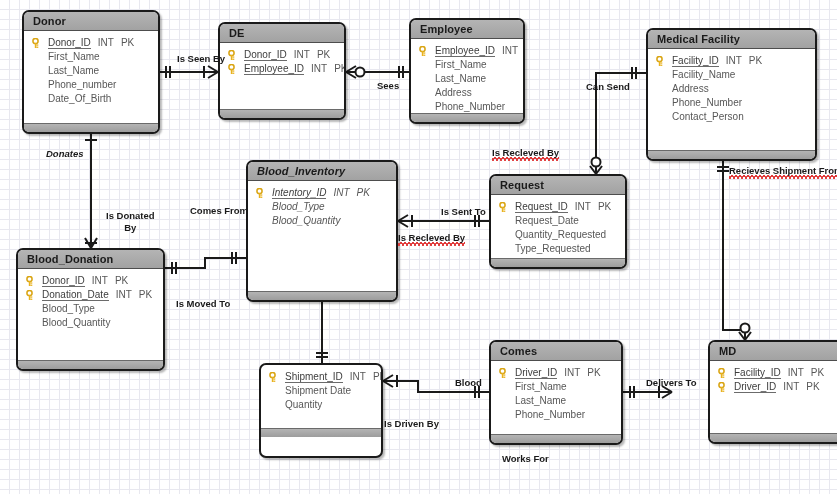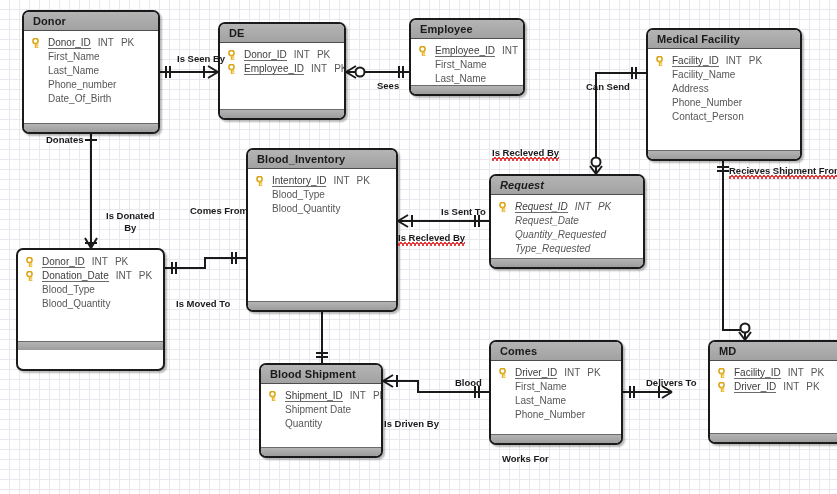--- a/index.html
+++ b/index.html
@@ -217,102 +217,102 @@
               </svg></span><span class="aname">Donor_ID</span><span class="type">INT</span><span class="pk-tag">PK</span></div>
           <div class="attr pk"><span class="keyicon"><svg viewBox="0 0 7 10" width="7" height="10" xmlns="http://www.w3.org/2000/svg">
                 <circle cx="3.5" cy="3" r="2.6" fill="none" stroke="#d9a412" stroke-width="1.5"></circle>
                 <rect x="2.8" y="5" width="1.5" height="5" fill="#e8b21f"></rect>
                 <rect x="4.3" y="6.4" width="2" height="1.3" fill="#e8b21f"></rect>
                 <rect x="4.3" y="8.6" width="2" height="1.3" fill="#e8b21f"></rect>
               </svg></span><span class="aname">Employee_ID</span><span class="type">INT</span><span class="pk-tag">PK</span></div>
           <div class="entity-footer"></div>
         </div>
       </div>
-      <div class="entity" style="left: 409px; top: 18px; width: 116px; height: 78px;">
+      <div class="entity" style="left: 409px; top: 18px; width: 116px; height: 106px;">
         <div class="entity-header">Employee</div>
         <div class="entity-body">
           <div class="attr pk"><span class="keyicon"><svg viewBox="0 0 7 10" width="7" height="10" xmlns="http://www.w3.org/2000/svg">
                 <circle cx="3.5" cy="3" r="2.6" fill="none" stroke="#d9a412" stroke-width="1.5"></circle>
                 <rect x="2.8" y="5" width="1.5" height="5" fill="#e8b21f"></rect>
                 <rect x="4.3" y="6.4" width="2" height="1.3" fill="#e8b21f"></rect>
                 <rect x="4.3" y="8.6" width="2" height="1.3" fill="#e8b21f"></rect>
               </svg></span><span class="aname">Employee_ID</span><span class="type">INT</span></div>
           <div class="attr"><span class="aname">First_Name</span></div>
           <div class="attr"><span class="aname">Last_Name</span></div>
           <div class="attr"><span class="aname">Address</span></div>
           <div class="attr"><span class="aname">Phone_Number</span></div>
           <div class="entity-footer"></div>
         </div>
       </div>
-      <div class="entity" style="left: 646px; top: 28px; width: 156px; height: 133px;">
+      <div class="entity" style="left: 646px; top: 28px; width: 171px; height: 133px;">
         <div class="entity-header">Medical Facility</div>
         <div class="entity-body">
           <div class="attr pk"><span class="keyicon"><svg viewBox="0 0 7 10" width="7" height="10" xmlns="http://www.w3.org/2000/svg">
                 <circle cx="3.5" cy="3" r="2.6" fill="none" stroke="#d9a412" stroke-width="1.5"></circle>
                 <rect x="2.8" y="5" width="1.5" height="5" fill="#e8b21f"></rect>
                 <rect x="4.3" y="6.4" width="2" height="1.3" fill="#e8b21f"></rect>
                 <rect x="4.3" y="8.6" width="2" height="1.3" fill="#e8b21f"></rect>
               </svg></span><span class="aname">Facility_ID</span><span class="type">INT</span><span class="pk-tag">PK</span></div>
           <div class="attr"><span class="aname">Facility_Name</span></div>
           <div class="attr"><span class="aname">Address</span></div>
           <div class="attr"><span class="aname">Phone_Number</span></div>
           <div class="attr"><span class="aname">Contact_Person</span></div>
           <div class="entity-footer"></div>
         </div>
       </div>
-      <div class="entity" style="left: 246px; top: 148px; width: 152px; height: 164px;">
+      <div class="entity" style="left: 246px; top: 160px; width: 152px; height: 142px; font-style: italic;">
         <div class="entity-header">Blood_Inventory</div>
         <div class="entity-body">
           <div class="attr pk"><span class="keyicon"><svg viewBox="0 0 7 10" width="7" height="10" xmlns="http://www.w3.org/2000/svg">
                 <circle cx="3.5" cy="3" r="2.6" fill="none" stroke="#d9a412" stroke-width="1.5"></circle>
                 <rect x="2.8" y="5" width="1.5" height="5" fill="#e8b21f"></rect>
                 <rect x="4.3" y="6.4" width="2" height="1.3" fill="#e8b21f"></rect>
                 <rect x="4.3" y="8.6" width="2" height="1.3" fill="#e8b21f"></rect>
               </svg></span><span class="aname">Intentory_ID</span><span class="type">INT</span><span class="pk-tag">PK</span></div>
           <div class="attr"><span class="aname">Blood_Type</span></div>
           <div class="attr"><span class="aname">Blood_Quantity</span></div>
           <div class="entity-footer"></div>
         </div>
       </div>
-      <div class="entity" style="left: 489px; top: 174px; width: 156px; height: 95px; font-style: italic;">
+      <div class="entity" style="left: 489px; top: 174px; width: 138px; height: 95px;">
         <div class="entity-header">Request</div>
         <div class="entity-body">
           <div class="attr pk"><span class="keyicon"><svg viewBox="0 0 7 10" width="7" height="10" xmlns="http://www.w3.org/2000/svg">
                 <circle cx="3.5" cy="3" r="2.6" fill="none" stroke="#d9a412" stroke-width="1.5"></circle>
                 <rect x="2.8" y="5" width="1.5" height="5" fill="#e8b21f"></rect>
                 <rect x="4.3" y="6.4" width="2" height="1.3" fill="#e8b21f"></rect>
                 <rect x="4.3" y="8.6" width="2" height="1.3" fill="#e8b21f"></rect>
               </svg></span><span class="aname">Request_ID</span><span class="type">INT</span><span class="pk-tag">PK</span></div>
           <div class="attr"><span class="aname">Request_Date</span></div>
           <div class="attr"><span class="aname">Quantity_Requested</span></div>
           <div class="attr"><span class="aname">Type_Requested</span></div>
           <div class="entity-footer"></div>
         </div>
       </div>
       <div class="entity" style="left: 16px; top: 248px; width: 149px; height: 123px;">
+        <div class="entity-header">Blood_Donation</div>
         <div class="entity-body">
           <div class="attr pk"><span class="keyicon"><svg viewBox="0 0 7 10" width="7" height="10" xmlns="http://www.w3.org/2000/svg">
                 <circle cx="3.5" cy="3" r="2.6" fill="none" stroke="#d9a412" stroke-width="1.5"></circle>
                 <rect x="2.8" y="5" width="1.5" height="5" fill="#e8b21f"></rect>
                 <rect x="4.3" y="6.4" width="2" height="1.3" fill="#e8b21f"></rect>
                 <rect x="4.3" y="8.6" width="2" height="1.3" fill="#e8b21f"></rect>
               </svg></span><span class="aname">Donor_ID</span><span class="type">INT</span><span class="pk-tag">PK</span></div>
           <div class="attr pk"><span class="keyicon"><svg viewBox="0 0 7 10" width="7" height="10" xmlns="http://www.w3.org/2000/svg">
                 <circle cx="3.5" cy="3" r="2.6" fill="none" stroke="#d9a412" stroke-width="1.5"></circle>
                 <rect x="2.8" y="5" width="1.5" height="5" fill="#e8b21f"></rect>
                 <rect x="4.3" y="6.4" width="2" height="1.3" fill="#e8b21f"></rect>
                 <rect x="4.3" y="8.6" width="2" height="1.3" fill="#e8b21f"></rect>
               </svg></span><span class="aname">Donation_Date</span><span class="type">INT</span><span class="pk-tag">PK</span></div>
           <div class="attr"><span class="aname">Blood_Type</span></div>
           <div class="attr"><span class="aname">Blood_Quantity</span></div>
           <div class="entity-footer"></div>
         </div>
       </div>
       <div class="entity" style="left: 259px; top: 363px; width: 124px; height: 95px;">
-        <div class="entity-header">Blood Shipment</div>
         <div class="entity-body">
           <div class="attr pk"><span class="keyicon"><svg viewBox="0 0 7 10" width="7" height="10" xmlns="http://www.w3.org/2000/svg">
                 <circle cx="3.5" cy="3" r="2.6" fill="none" stroke="#d9a412" stroke-width="1.5"></circle>
                 <rect x="2.8" y="5" width="1.5" height="5" fill="#e8b21f"></rect>
                 <rect x="4.3" y="6.4" width="2" height="1.3" fill="#e8b21f"></rect>
                 <rect x="4.3" y="8.6" width="2" height="1.3" fill="#e8b21f"></rect>
               </svg></span><span class="aname">Shipment_ID</span><span class="type">INT</span><span class="pk-tag">PK</span></div>
           <div class="attr"><span class="aname">Shipment Date</span></div>
           <div class="attr"><span class="aname">Quantity</span></div>
           <div class="entity-footer"></div>
@@ -353,21 +353,21 @@
       </div>
     </div>
 
   <div id="label-container">
       <div class="rlabel" style="left: 157px; top: 53px; padding-left: 20px;">
         <div><span>Is Seen By</span></div>
       </div>
       <div class="rlabel" style="left: 377px; top: 80px;">
         <div><span>Sees</span></div>
       </div>
-      <div class="rlabel" style="left: 46px; top: 134px;">
+      <div class="rlabel" style="left: 46px; top: 148px; font-style: italic;">
         <div><span>Donates</span></div>
       </div>
       <div class="rlabel center" style="left: 106px; top: 210px;">
         <div><span>Is Donated</span></div>
         <div><span>By</span></div>
       </div>
       <div class="rlabel" style="left: 190px; top: 205px;">
         <div><span>Comes From</span></div>
       </div>
       <div class="rlabel" style="left: 176px; top: 298px;">

